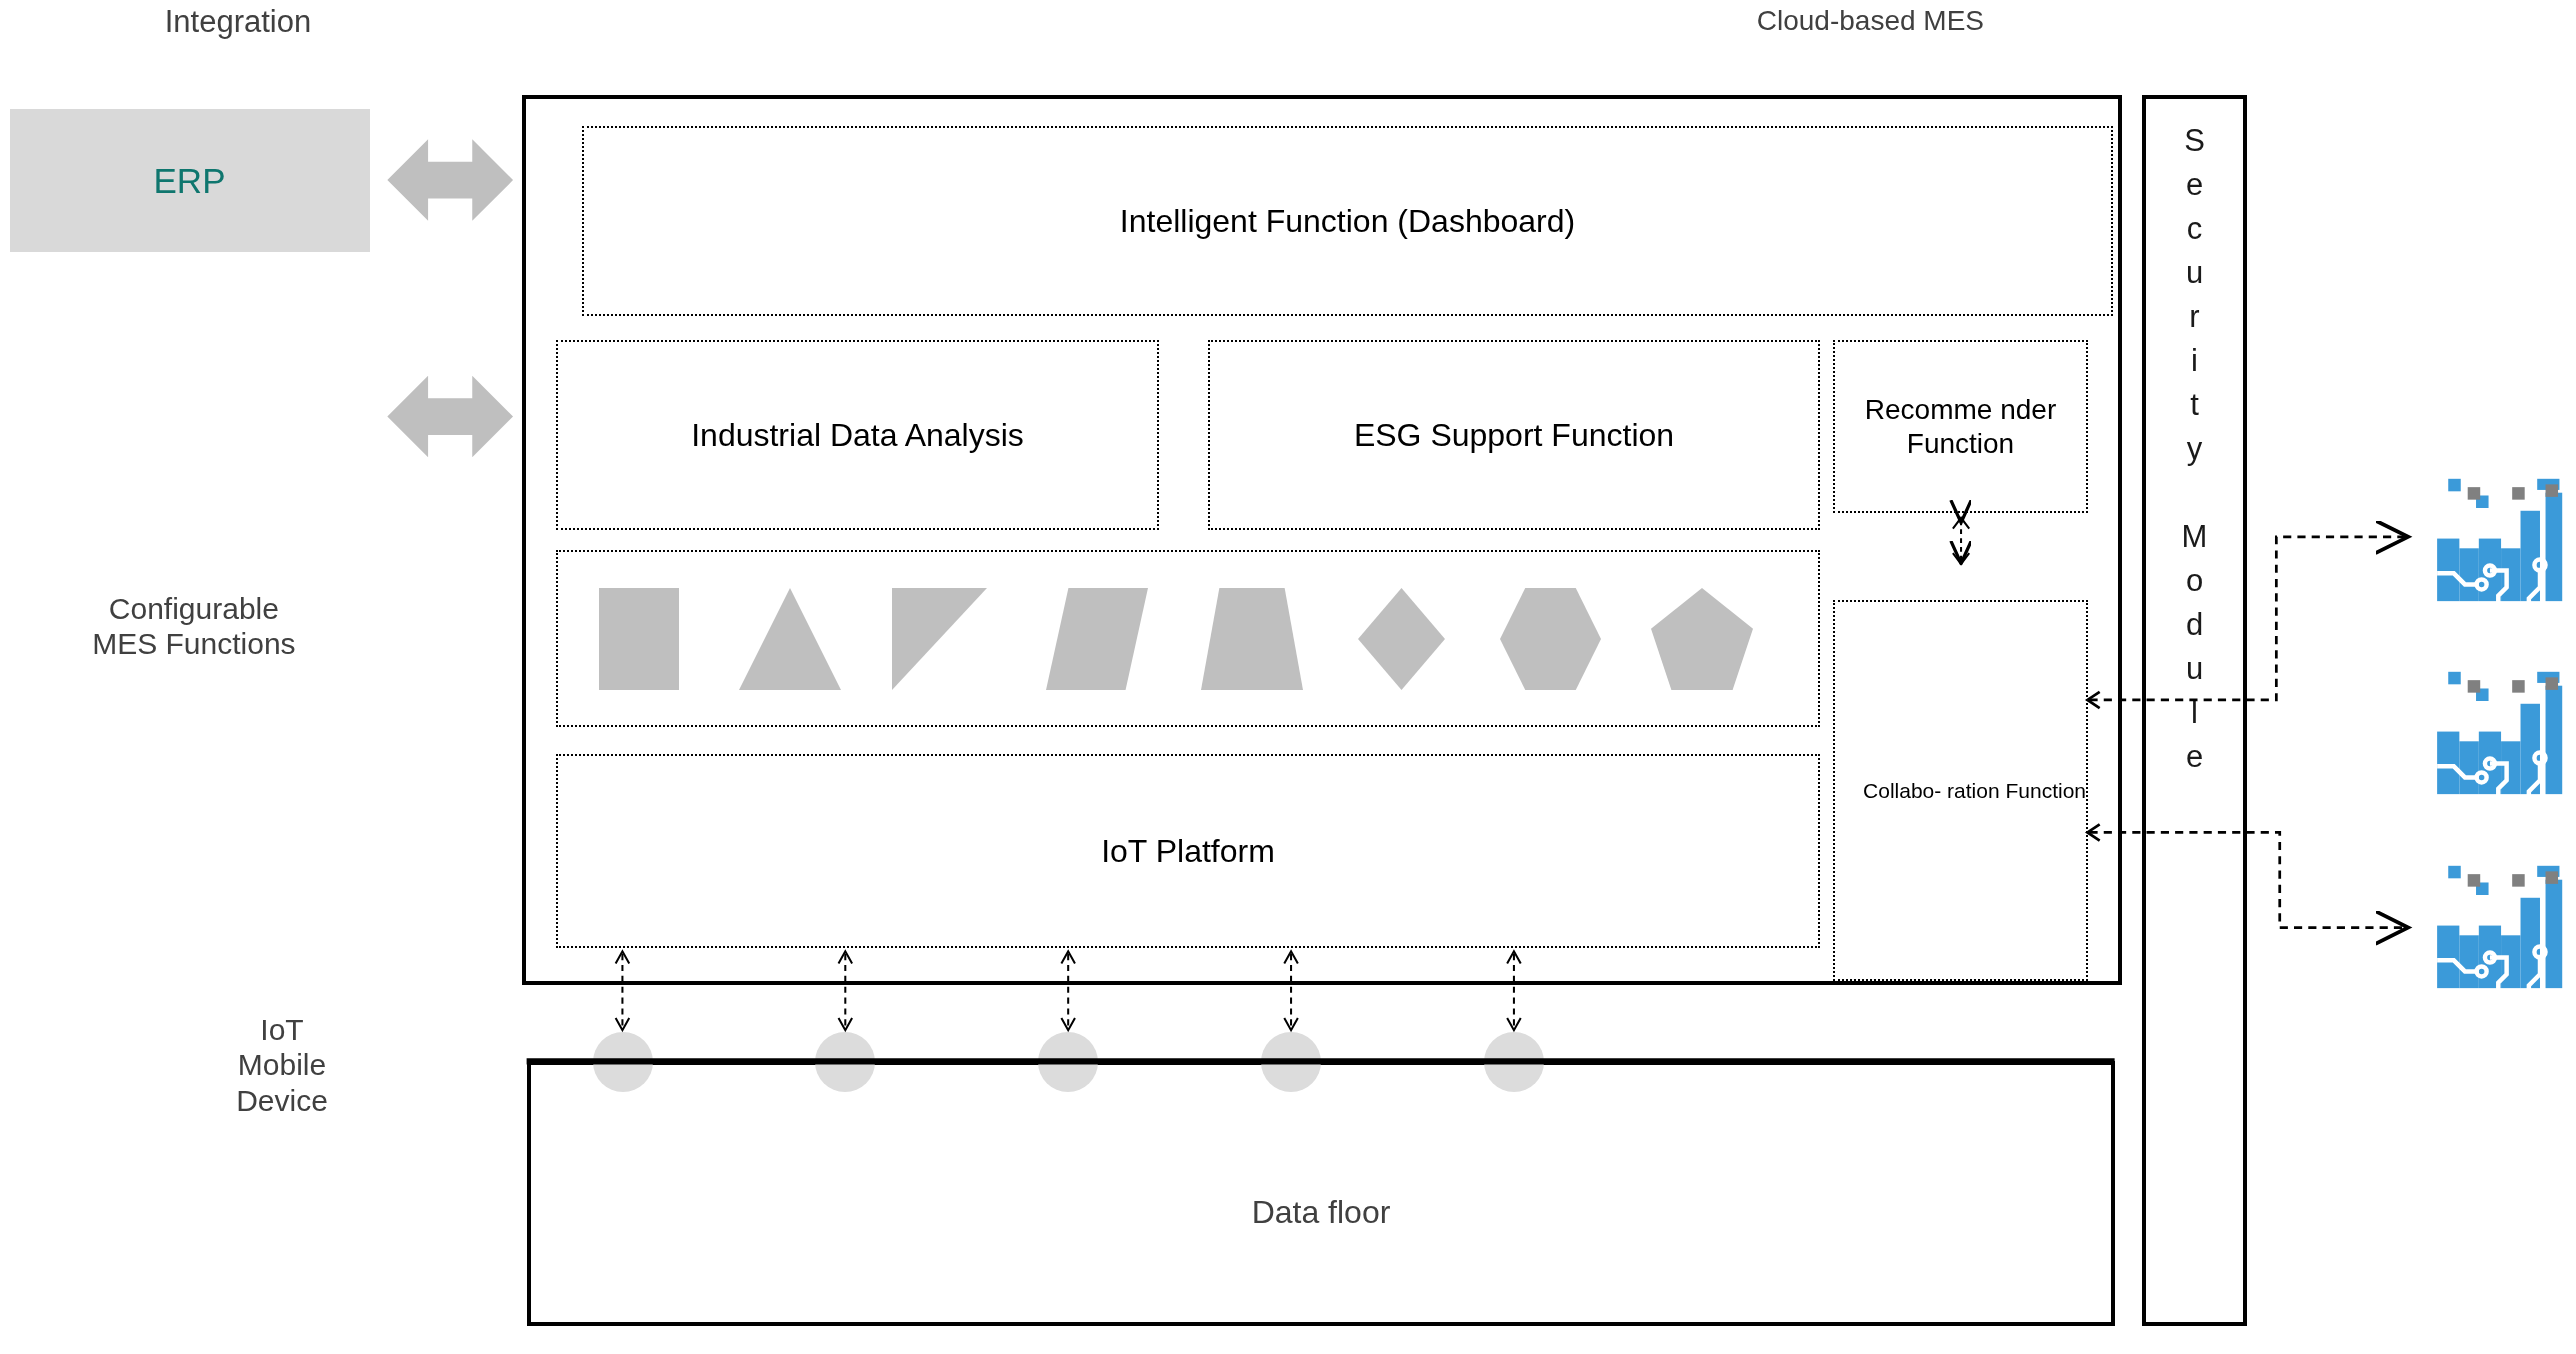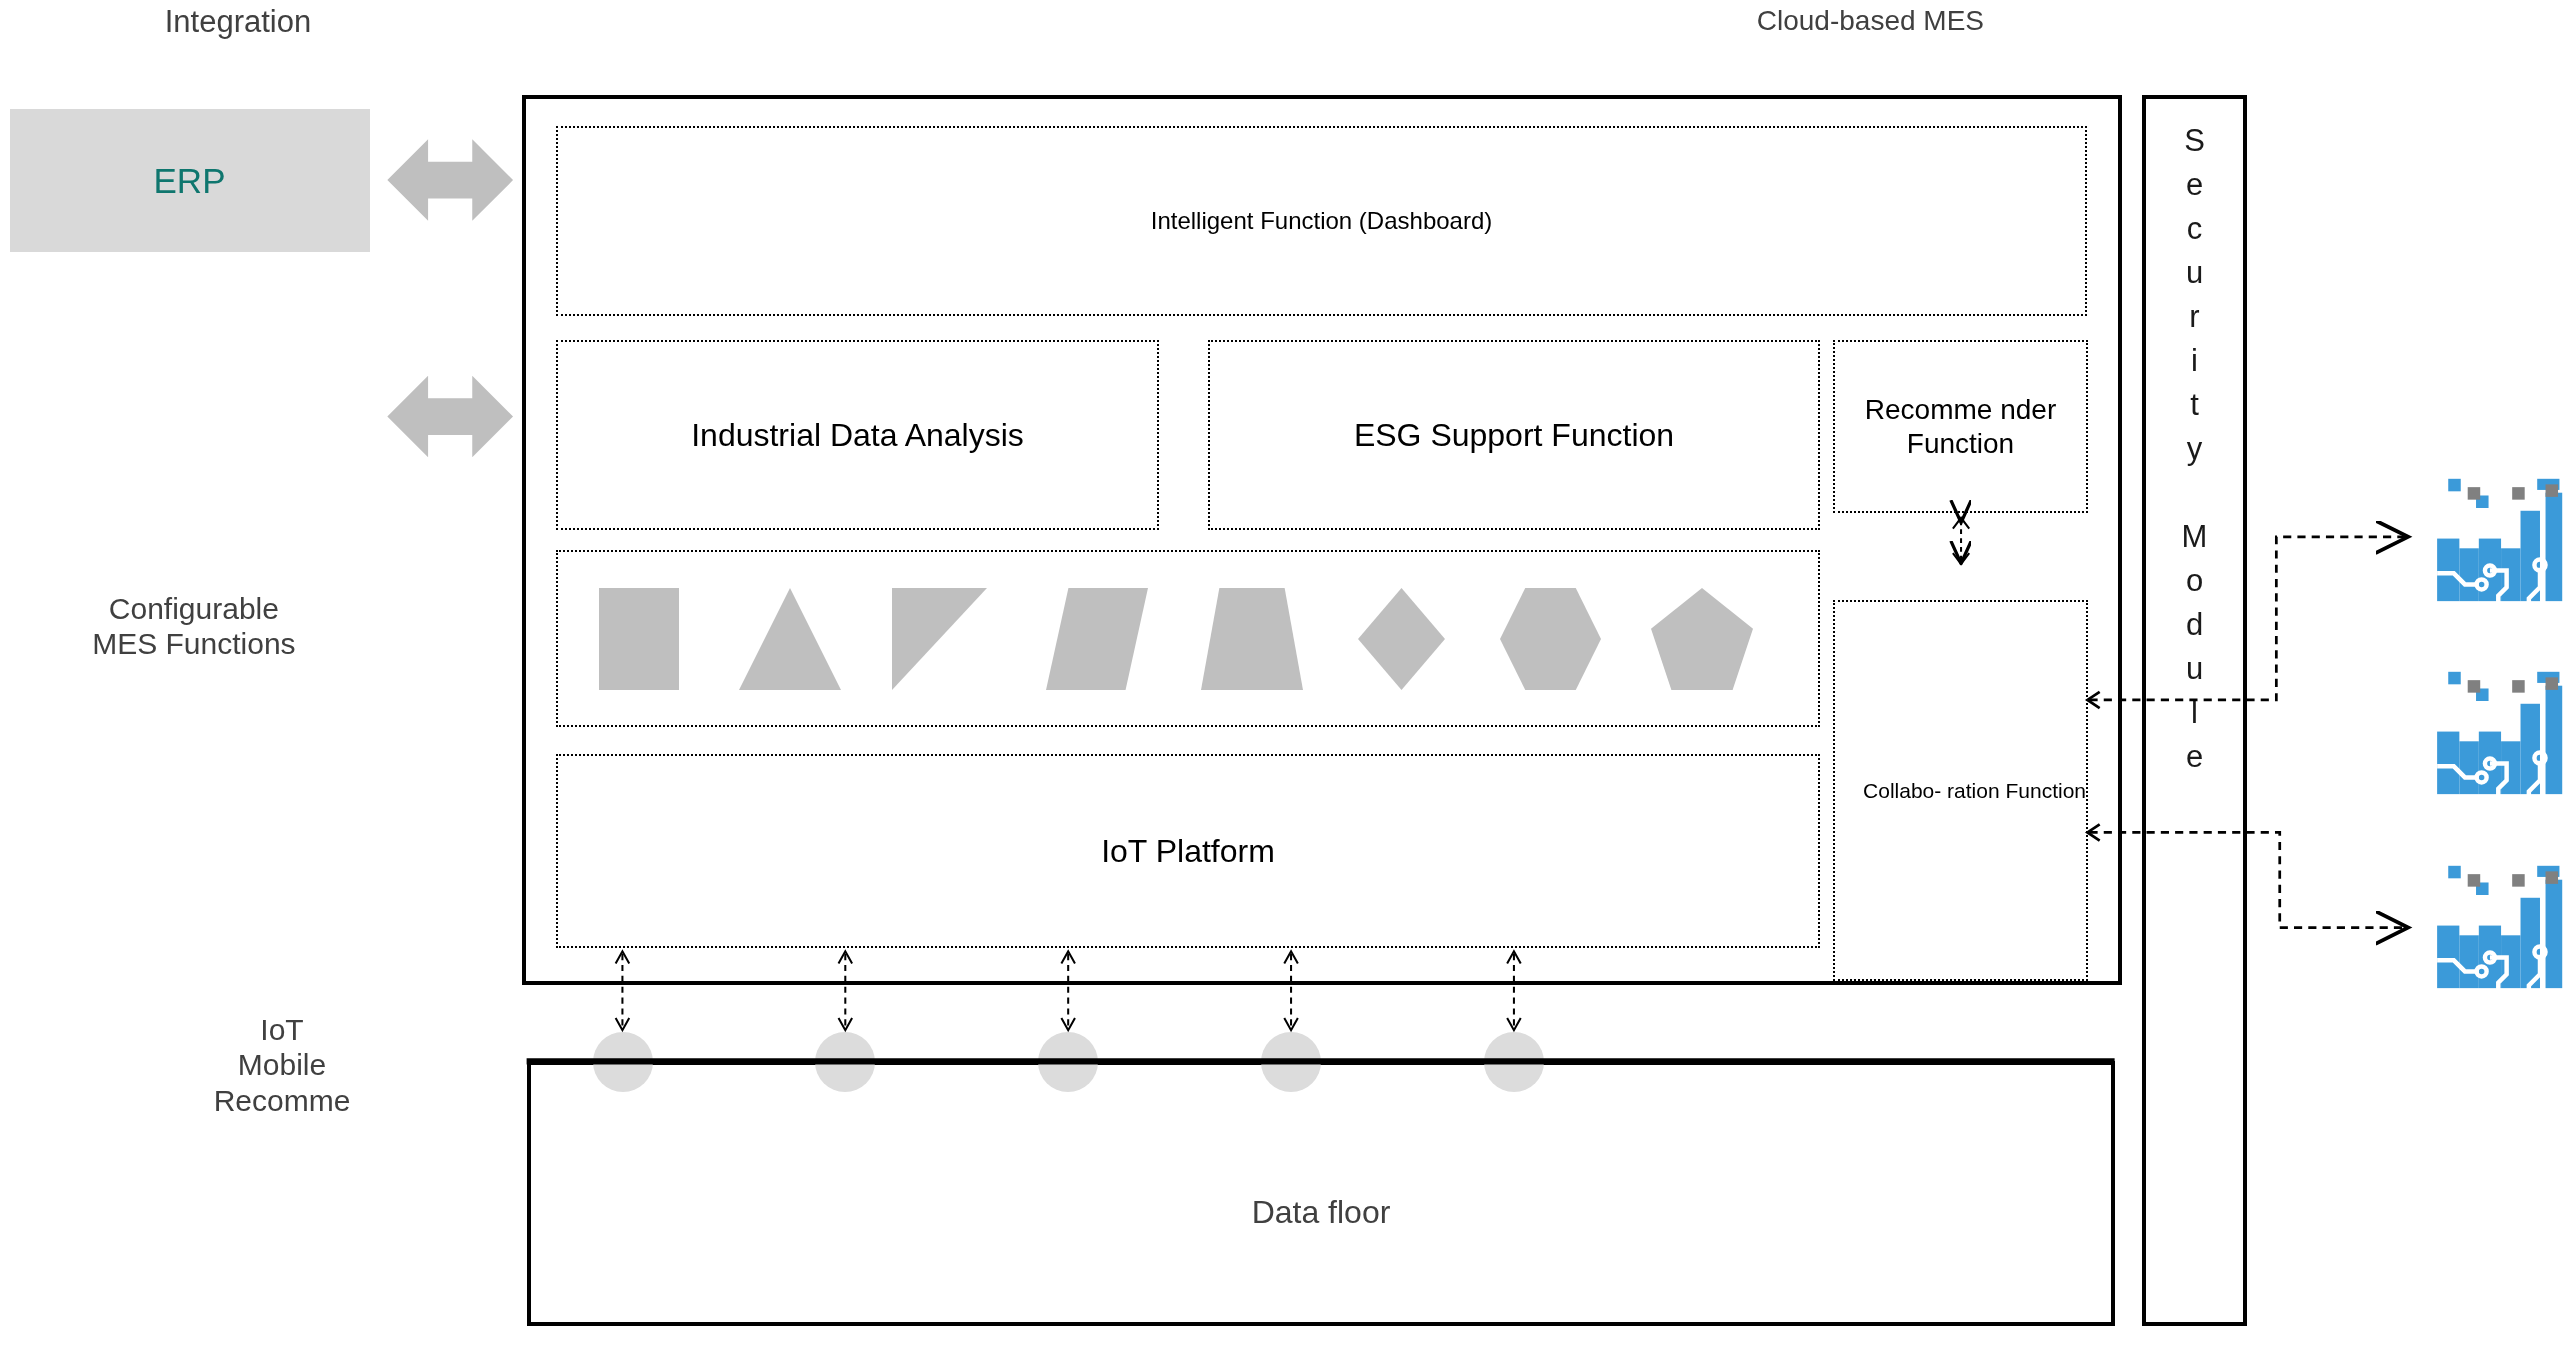--- a/index.html
+++ b/index.html
@@ -46,25 +46,25 @@
   <div class="extbox" style="left:9.5px;top:109px;width:360px;height:143px;font-size:35px;">
     <span>ERP</span>
   </div>
 
 
   <div class="lbl ctr" style="left:20.4px;top:591px;width:347px;font-size:30px;">Configurable
 MES Functions</div>
 
   <div class="lbl ctr" style="left:170px;top:1012px;width:224px;font-size:30px;">IoT
 Mobile
-Recomme</div>
+Device</div>
 
   <div class="mes-box"></div>
 
-  <div class="dpanel" style="left:556px;top:126px;width:1531px;height:190px;font-size:24px;">
+  <div class="dpanel" style="left:582px;top:126px;width:1531px;height:190px;font-size:32px;">
     <span>Intelligent Function (Dashboard)</span>
   </div>
 
   <div class="dpanel" style="left:556px;top:340px;width:603px;height:190px;font-size:32px;">
     <span>Industrial Data
 Analysis</span>
   </div>
 
   <div class="dpanel" style="left:1208px;top:340px;width:612px;height:190px;font-size:32px;">
     <span>ESG Support Function</span>

